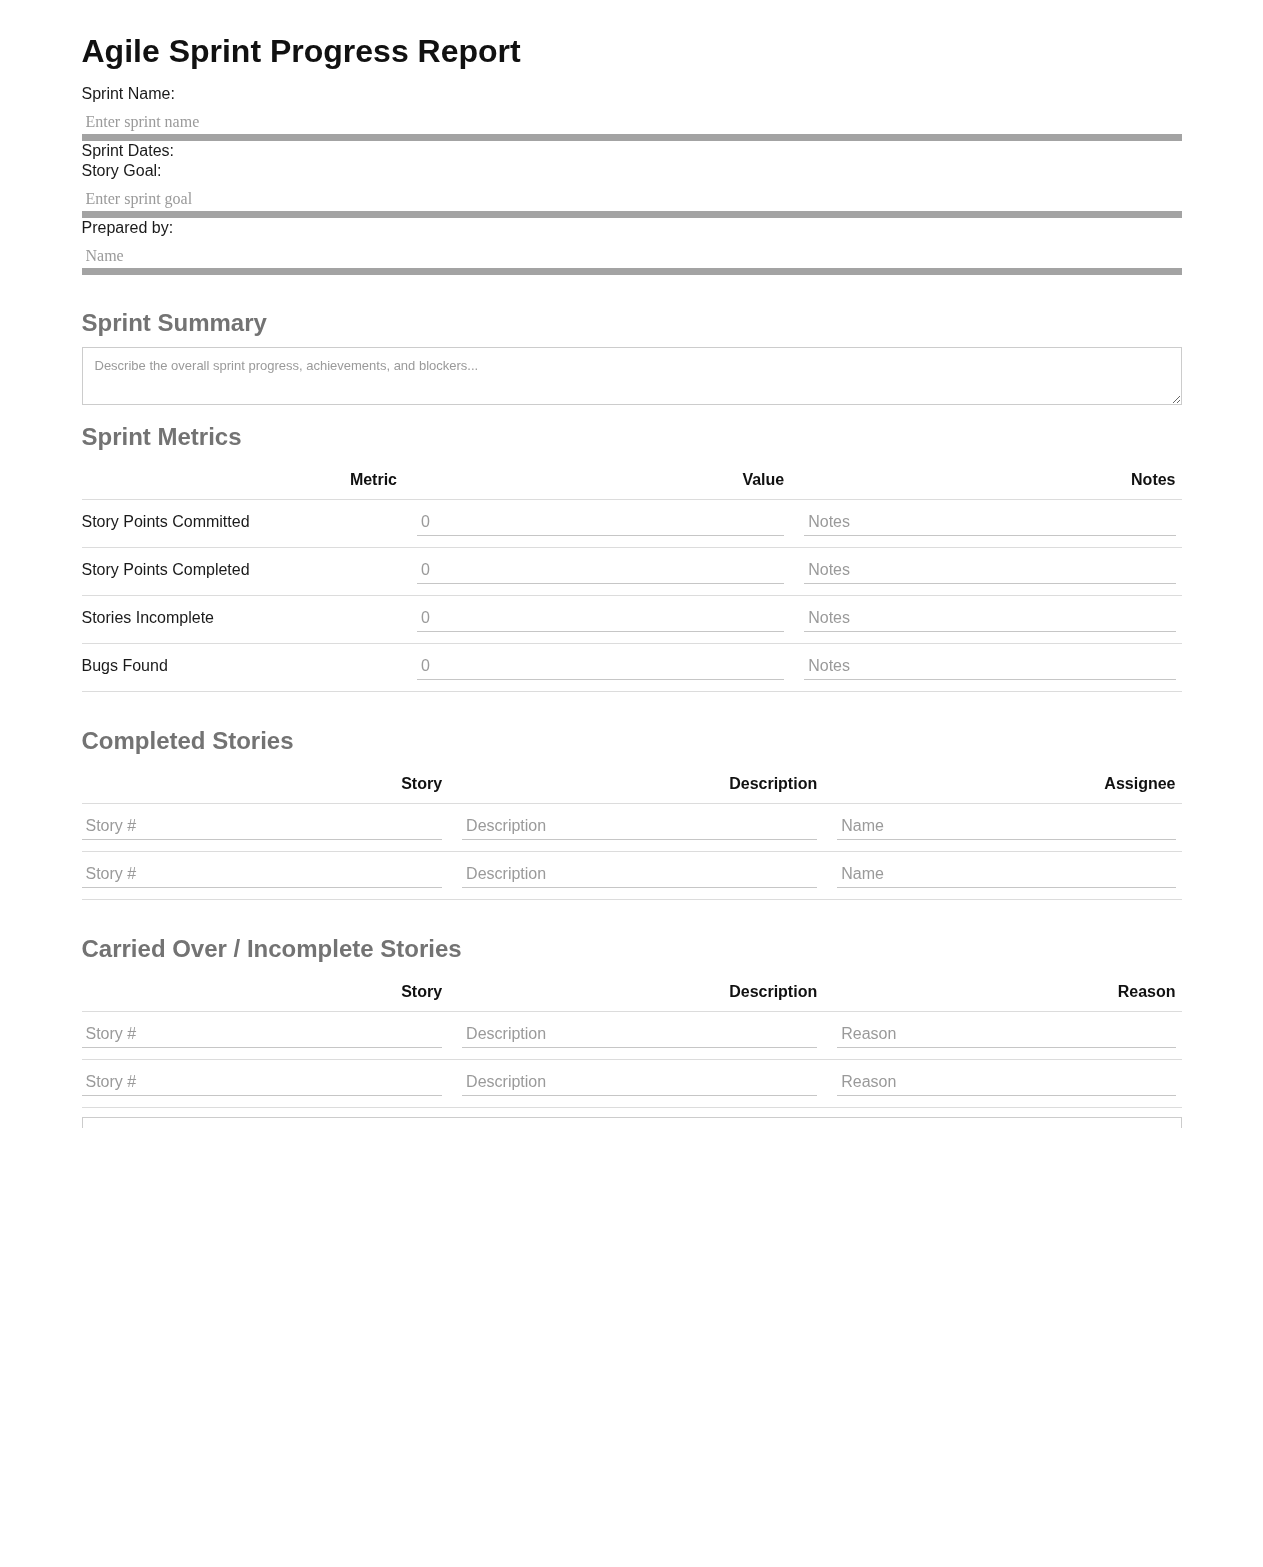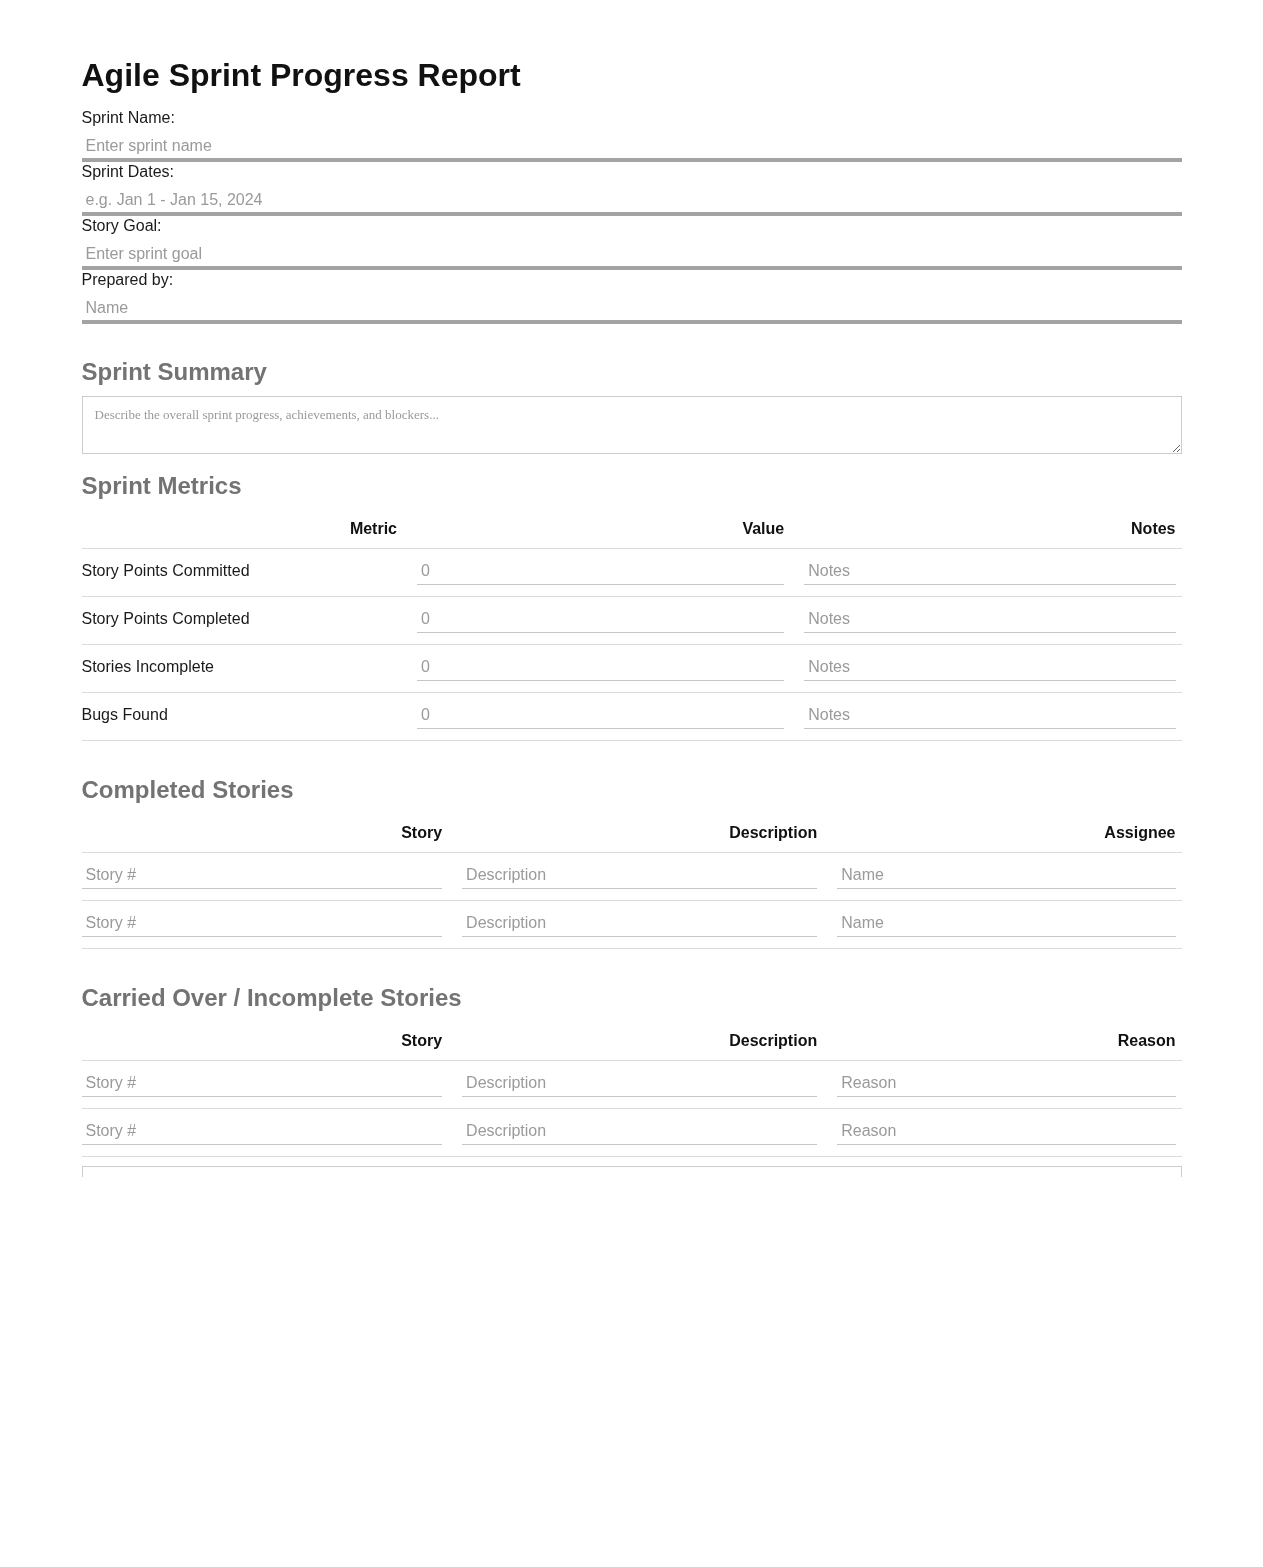--- a/index.html
+++ b/index.html
@@ -3,50 +3,50 @@
 <meta charset="utf-8">
 <style>
   * { box-sizing: border-box; }
   html, body {
     margin: 0; padding: 0;
     background: #ffffff;
     font-family: "Liberation Sans", sans-serif;
     color: #1a1a1a;
   }
   body { width: 1263px; height: 1567px; overflow: hidden; }
-  .page { width: 1100px; margin: 0 auto; padding-top: 57px; }
+  .page { width: 1100px; margin: 0 auto; padding-top: 33px; }
 
   h1.page-title {
     font-size: 32px; line-height: 36px; font-weight: bold;
     margin: 0 0 15px 0; color: #111;
   }
   h2.section-heading {
     font-size: 24px; line-height: 28px; font-weight: bold;
     margin: 35px 0 19px 0; color: #737373;
   }
   h2.summary-heading { margin: 34px 0 10px 0; }
   h2.metrics-heading { margin-top: 18px; }
 
   .field label {
     display: block; font-size: 16px; line-height: 20px; color: #1a1a1a;
   }
   .field input {
     display: block; width: 100%;
-    border: none; border-bottom: 4px solid #a3a3a3;
+    border: none; border-bottom: 7px solid #a3a3a3;
     padding: 8px 4px 3px 4px;
-    font-family: Liberation Sans, sans-serif; font-size: 16px; line-height: 19px;
+    font-family: Liberation Serif, serif; font-size: 16px; line-height: 19px;
     color: #1a1a1a; background: transparent; outline: none;
   }
   input::placeholder, textarea::placeholder { color: #9a9a9a; opacity: 1; }
 
   textarea.summary-textarea {
     display: block; width: 100%; height: 58px;
     border: 1px solid #cccccc;
     padding: 10px 12px;
-    font-family: Liberation Serif, serif;
+    font-family: Liberation Sans, sans-serif;
     font-size: 13px; line-height: 16px;
     color: #404040; resize: vertical; outline: none; background: #fff;
   }
 
   table.data-table {
     width: 100%; border-collapse: collapse; table-layout: fixed;
   }
   table.data-table th {
     text-align: right; font-size: 16px; line-height: 19px; font-weight: bold;
     color: #111; padding: 0 20px 10px 0;
@@ -88,21 +88,20 @@
 
   <h1 class="page-title">Agile Sprint Progress Report</h1>
 
   <div class="field">
     <label>Sprint Name:</label>
     <input type="text" placeholder="Enter sprint name" style="">
   </div>
 
   <div class="field">
     <label>Sprint Dates:</label>
-    <input type="text" placeholder="e.g. Jan 1 - Jan 15, 2024" style="">
   </div>
 
   <div class="field">
     <label>Story Goal:</label>
     <input type="text" placeholder="Enter sprint goal" style="">
   </div>
 
 
   <div class="field">
     <label>Prepared by:</label>

